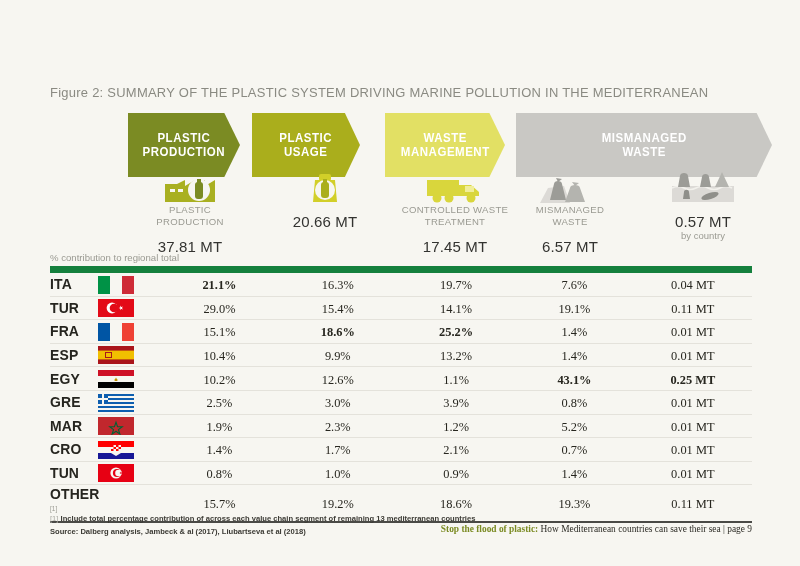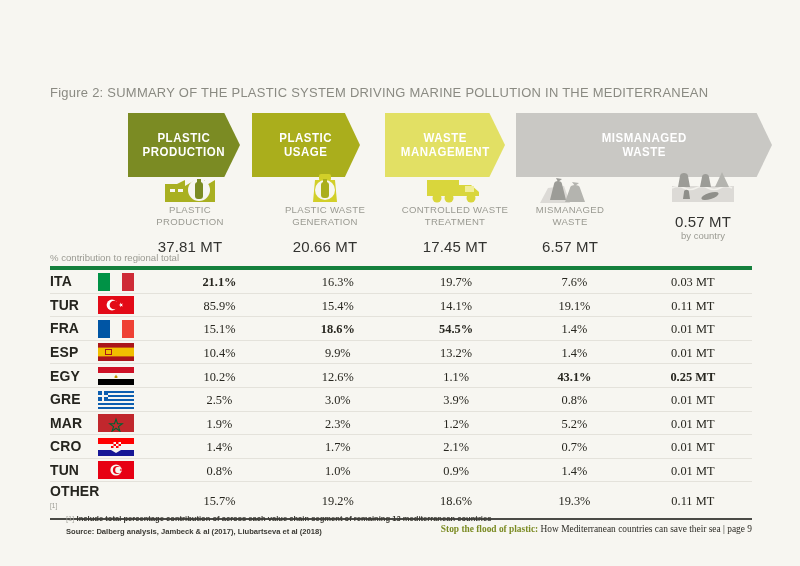--- a/index.html
+++ b/index.html
@@ -69,41 +69,41 @@
   
   .tbl{position:absolute;left:50px;top:252px;width:702px;}
   .capnote{
     font-family:"Liberation Sans Narrow","Liberation Sans",sans-serif;
     font-size:9.6px;color:#9A9A92;padding-bottom:3px;
   }
   table{border-collapse:collapse;width:702px;table-layout:fixed;}
   td{padding:0;height:22.6px;vertical-align:middle;}
   tr{border-bottom:1px solid #E4E2DB;}
   tr.lastrow{border-bottom:2px solid #4A4A46;}
-  tr.firstrow{border-top:4px solid #15803d;}
+  tr.firstrow{border-top:7px solid #15803d;}
   .c-code{width:48px;}
   .c-flag{width:62px;}
   .c-val{width:118px;text-align:center;}
   .code{
     font-family:"Liberation Sans Narrow","Liberation Sans",sans-serif;
     font-size:15px;font-weight:700;color:#26251F;letter-spacing:.01em;
     transform:scaleX(.93);transform-origin:left center;display:inline-block;
   }
   .sup{font-size:6.5px;vertical-align:super;color:#9A9A92;font-weight:400;}
   .val{
     font-family:"Liberation Serif",serif;
     font-size:12.4px;color:#27261F;
   }
   .val.bold{font-weight:700;}
   .flagbox{width:36px;height:18px;display:inline-block;position:relative;
      overflow:hidden;vertical-align:middle;}
 
   
   .fn{
-    position:absolute;left:66px;top:513px;
+    position:absolute;left:50px;top:513px;
     font-size:7.6px;color:#3B3A34;line-height:1.7;
     font-family:"Liberation Sans", sans-serif;font-weight:700;
   }
   .fn .mk{color:#A9A9A1;font-weight:400;}
   .foot-right{
     position:absolute;right:48px;top:524px;
     font-family:"Liberation Serif",serif;font-size:9.4px;color:#2C2B25;
   }
   .foot-right b{color:#7B8B23;}
 </style>
@@ -193,24 +193,20 @@
   </div>
 
   <div class="colhead" id="ch0">
     <div class="lab">
       <div>PLASTIC</div>
       <div>PRODUCTION</div>
     </div>
     <div class="tot">37.81 MT</div>
   </div>
   <div class="colhead" id="ch1">
-    <div class="lab">
-      <div>PLASTIC WASTE</div>
-      <div>GENERATION</div>
-    </div>
     <div class="tot">20.66 MT</div>
   </div>
   <div class="colhead" id="ch2">
     <div class="lab">
       <div>CONTROLLED WASTE</div>
       <div>TREATMENT</div>
     </div>
     <div class="tot">17.45 MT</div>
   </div>
   <div class="colhead" id="ch3">
@@ -233,46 +229,46 @@
             <td class="c-code"><span class="code">ITA</span></td>
             <td class="c-flag"><span class="flagbox"><svg width="36" height="18" viewBox="0 0 36 18">
                   <rect width="12" height="18" fill="#009246"></rect>
                   <rect x="12" width="12" height="18" fill="#F7F6F1"></rect>
                   <rect x="24" width="12" height="18" fill="#CE2B37"></rect>
                 </svg></span></td>
             <td class="c-val"><span class="val bold">21.1%</span></td>
             <td class="c-val"><span class="val">16.3%</span></td>
             <td class="c-val"><span class="val">19.7%</span></td>
             <td class="c-val"><span class="val">7.6%</span></td>
-            <td class="c-val"><span class="val">0.03 MT</span></td>
+            <td class="c-val"><span class="val">0.04 MT</span></td>
           </tr>
           <tr>
             <td class="c-code"><span class="code">TUR</span></td>
             <td class="c-flag"><span class="flagbox"><svg width="36" height="18" viewBox="0 0 36 18">
                   <rect width="36" height="18" fill="#E30A17"></rect>
                   <circle cx="14" cy="9" r="5.4" fill="#fff"></circle>
                   <circle cx="16" cy="9" r="4.3" fill="#E30A17"></circle>
                   <path d="M20.6 9 l4.4 -1.5 -2.7 3.7 0 -4.6 2.7 3.8 z" fill="#fff"></path>
                 </svg></span></td>
-            <td class="c-val"><span class="val">85.9%</span></td>
+            <td class="c-val"><span class="val">29.0%</span></td>
             <td class="c-val"><span class="val">15.4%</span></td>
             <td class="c-val"><span class="val">14.1%</span></td>
             <td class="c-val"><span class="val">19.1%</span></td>
             <td class="c-val"><span class="val">0.11 MT</span></td>
           </tr>
           <tr>
             <td class="c-code"><span class="code">FRA</span></td>
             <td class="c-flag"><span class="flagbox"><svg width="36" height="18" viewBox="0 0 36 18">
                   <rect width="12" height="18" fill="#0055A4"></rect>
                   <rect x="12" width="12" height="18" fill="#F7F6F1"></rect>
                   <rect x="24" width="12" height="18" fill="#EF4135"></rect>
                 </svg></span></td>
             <td class="c-val"><span class="val">15.1%</span></td>
             <td class="c-val"><span class="val bold">18.6%</span></td>
-            <td class="c-val"><span class="val bold">54.5%</span></td>
+            <td class="c-val"><span class="val bold">25.2%</span></td>
             <td class="c-val"><span class="val">1.4%</span></td>
             <td class="c-val"><span class="val">0.01 MT</span></td>
           </tr>
           <tr>
             <td class="c-code"><span class="code">ESP</span></td>
             <td class="c-flag"><span class="flagbox"><svg width="36" height="18" viewBox="0 0 36 18">
                   <rect width="36" height="18" fill="#F1BF00"></rect>
                   <rect width="36" height="4.6" fill="#AA151B"></rect>
                   <rect y="13.4" width="36" height="4.6" fill="#AA151B"></rect>
                   <rect x="7" y="6" width="7" height="6" fill="#AA151B"></rect>

